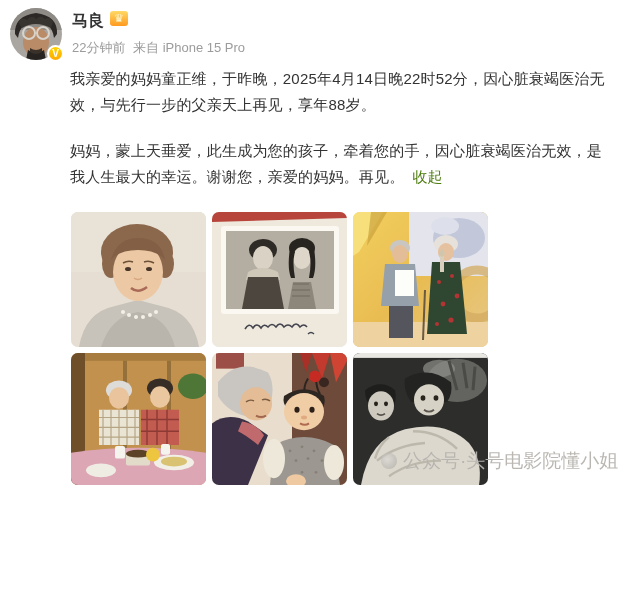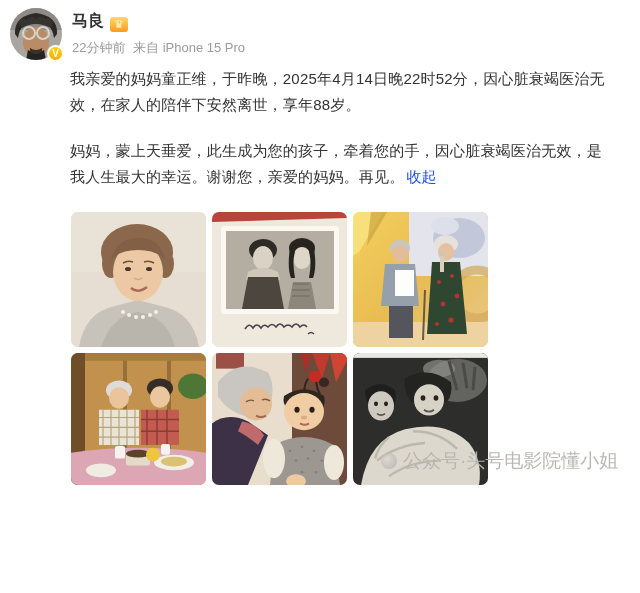--- a/index.html
+++ b/index.html
@@ -8,34 +8,34 @@
   .post { position:relative; width:640px; height:593px; padding:8px 18px 0 10px; }
 
   
   .hdr { display:flex; gap:10px; height:52px; }
   .avatar-wrap { position:relative; width:52px; height:52px; flex:0 0 52px; cursor:pointer; }
   .avatar-wrap svg { width:52px; height:52px; border-radius:50%; display:block; }
   .vbadge { position:absolute; right:-2px; bottom:-2px; width:17px; height:17px;
     background:linear-gradient(180deg,#ffd200,#ffaa00); border:2px solid #fff; border-radius:50%;
     color:#fff; font-size:10px; font-weight:bold; display:flex; align-items:center; justify-content:center; }
   .hdr-text { padding-top:3px; }
-  .name-row { display:flex; align-items:flex-end; gap:6px; }
+  .name-row { display:flex; align-items:flex-start; gap:6px; }
   .name { font-size:16px; font-weight:bold; color:#333; cursor:pointer; }
   .crown { display:inline-flex; width:18px; height:15px; border-radius:3px;
     background:linear-gradient(180deg,#ffd966,#ff9a1f); color:#fff6cc; font-size:11px;
     line-height:15px; align-items:center; justify-content:center; }
   .meta { margin-top:7px; font-size:13px; color:#9c9c9c; }
   .meta span { margin-right:4px; }
 
   
   .content { margin-left:60px; width:540px; font-size:15px; line-height:26px; color:#333;
     letter-spacing:0.2px; }
   .content p { margin:0 0 20px 0; }
   .content p:first-child { margin-top:6px; }
-  .collapse-link { color:#1d4ed8; margin-left:2px; cursor:pointer; text-decoration:none;font-family:Liberation Mono, monospace; }
+  .collapse-link { color:#4d7c0f; margin-left:8px; cursor:pointer; text-decoration:none;font-family:Liberation Mono, monospace; }
 
   
   .media-wrap { position:relative; margin-left:61px; width:560px; }
   .grid { display:grid; grid-template-columns:repeat(3,135px); grid-template-rows:135px 132px;
     gap:6px; width:417px; }
   .ph { border-radius:7px; overflow:hidden; cursor:pointer; background:#eee; }
   .ph svg { width:100%; height:100%; display:block; }
 
   
   .wm { position:absolute; left:310px; top:236px; display:flex; align-items:center; gap:6px;
@@ -69,21 +69,21 @@
         <span class="crown">♛</span>
       </div>
       <div class="meta">
         <span>22分钟前</span>
         <span>来自 iPhone 15 Pro</span>
       </div>
     </div>
   </div>
 
   <div class="content">
-    <p>我亲爱的妈妈童正维，于昨晚，2025年4月14日晚22时52分，因心脏衰竭医治无效，在家人的陪伴下安然离世，享年88岁。</p>
+    <p>我亲爱的妈妈童正维，于昨晚，2025年4月14日晚22时52分，因心脏衰竭医治无效，与先行一步的父亲天上再见，享年88岁。</p>
     <p><span>妈妈，蒙上天垂爱，此生成为您的孩子，牵着您的手，因心脏衰竭医治无效，是我人生最大的幸运。谢谢您，亲爱的妈妈。再见。</span><a class="collapse-link">收起</a></p>
   </div>
 
   <div class="media-wrap">
     <div class="grid">
 
       <div class="ph">
         <svg viewBox="0 0 135 135" preserveAspectRatio="none">
           <rect width="135" height="135" fill="#e6ded2"></rect>
           <rect width="135" height="60" fill="#e9e2d7"></rect>

